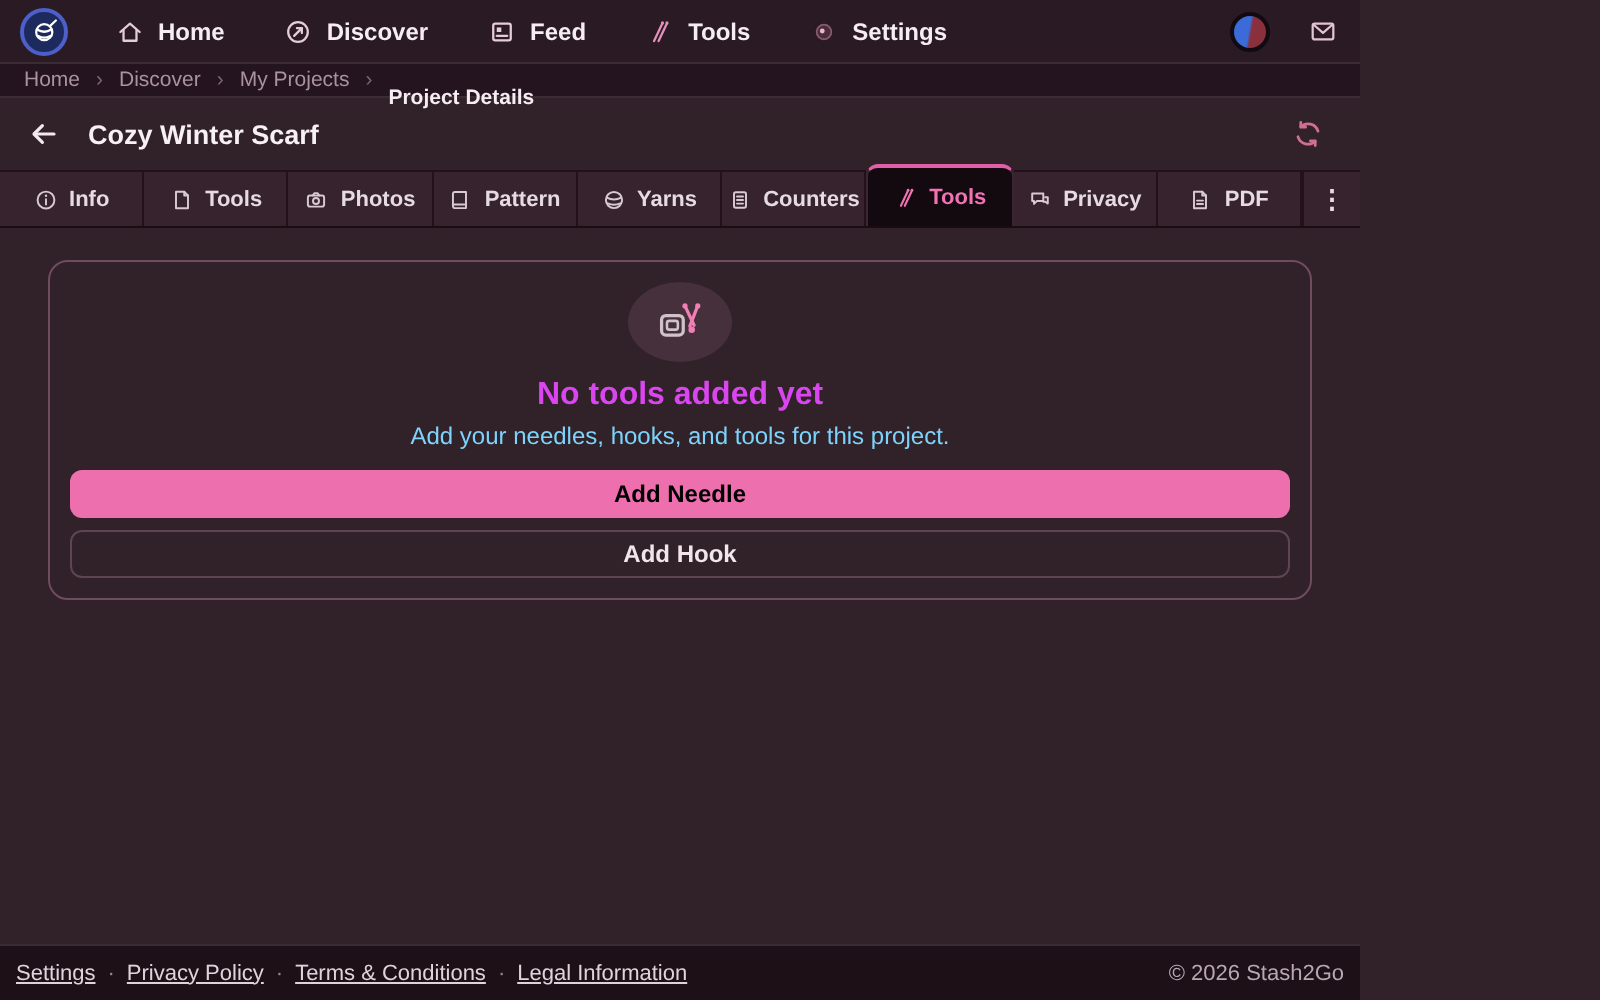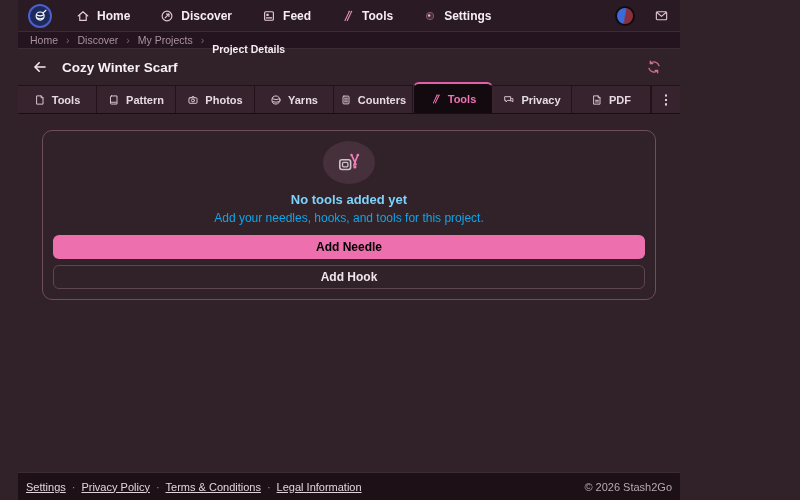--- a/index.html
+++ b/index.html
@@ -1,18 +1,18 @@
 <!DOCTYPE html>
 <html><head>
 <meta charset="utf-8">
 <style>
   * { margin:0; padding:0; box-sizing:border-box; }
   html,body { width:800px; height:500px; background:#302228; overflow:hidden;
     font-family:"Liberation Sans", sans-serif; color:#f2e9ee; }
-  .app { width:680px; height:500px; display:flex; flex-direction:column;padding-left:18px; }
+  .app { width:680px; height:500px; display:flex; flex-direction:column; }
 
   
   .topnav { height:31px; background:#2a1a24; display:flex; align-items:center;
     padding:0 10px; gap:18px; flex:0 0 auto; }
   .logo-btn { width:24px; height:24px; border-radius:50%; background:#1d2a5e;
     border:2px solid #4d5fc9; display:flex; align-items:center; justify-content:center; cursor:pointer; }
   .nav-item { display:flex; align-items:center; gap:7px; cursor:pointer; padding:4px 6px; }
   .nav-item span.lbl { font-size:12px; font-weight:700; color:#f5edf1; }
   .nav-spacer { flex:1; }
   .avatar { width:20px; height:20px; border-radius:50%; border:2px solid #120a12;
@@ -47,22 +47,22 @@
   .tab-overflow { flex:0 0 29px; display:flex; align-items:center; justify-content:center;
     font-size:13px; font-weight:700; color:#e8dce2; border-top:1px solid #241018;
     border-left:1px solid #241018; cursor:pointer; }
 
   
   .main { flex:1 1 auto; padding:16px 24px; }
   .card { width:100%; height:170px; border:1px solid #6f4c5e; border-radius:10px;
     display:flex; flex-direction:column; align-items:center; padding:10px; }
   .empty-badge { width:52px; height:52px; border-radius:50%; background:#46303c;
     display:flex; align-items:center; justify-content:center; }
-  .empty-title { margin-top:8px; font-size:13px; font-weight:700; color:#7dd3fc; }
-  .empty-sub { margin-top:4px; font-size:12px; color:#0ea5e9; }
+  .empty-title { margin-top:8px; font-size:16px; font-weight:700; color:#d946ef; }
+  .empty-sub { margin-top:4px; font-size:12px; color:#7dd3fc; }
   .btn-col { width:100%; margin-top:10px; display:flex; flex-direction:column; gap:6px; }
   .btn { width:100%; height:24px; border-radius:6px; font-size:12px; font-weight:700;
     display:flex; align-items:center; justify-content:center; cursor:pointer;
     font-family:"Liberation Sans", sans-serif; border:none; }
   .btn.primary { background:#ee6fad; color:#000000; }
   .btn.outline { background:transparent; border:1px solid #5f4454; color:#f0e6ec; }
 
   
   .footer { height:28px; background:#1d1017; border-top:1px solid #3c2b35;
     display:flex; align-items:center; justify-content:space-between; padding:0 8px;
@@ -165,40 +165,48 @@
         <path d="M13 6.6 A5.2 5.2 0 0 0 4.4 4.4"></path>
         <path d="M4.4 2.2 v2.4 h2.4"></path>
         <path d="M3 9.4 A5.2 5.2 0 0 0 11.6 11.6"></path>
         <path d="M11.6 13.8 v-2.4 h-2.4"></path>
       </svg>
     </div>
   </div>
 
   <div class="tabbar">
     <div class="tab">
+      <svg class="icon" width="12" height="12" viewBox="0 0 16 16" fill="none" stroke="#d9c9d1" stroke-width="1.3" stroke-linecap="round">
+        <circle cx="8" cy="8" r="5.6"></circle>
+          <path d="M8 7.5 V11"></path>
+          <circle cx="8" cy="5.2" r="0.8" fill="#d9c9d1" stroke="none"></circle>
+      </svg>
+      <span>Info</span>
+    </div>
+    <div class="tab">
       <svg class="icon" width="12" height="12" viewBox="0 0 16 16" fill="none" stroke="#d9c9d1" stroke-width="1.3" stroke-linecap="round" stroke-linejoin="round">
         <path d="M4 2.5 h5.5 L12 5 v8.5 H4 z"></path>
           <path d="M9.5 2.5 V5 H12"></path>
       </svg>
       <span>Tools</span>
-    </div>
-    <div class="tab">
-      <svg class="icon" width="12" height="12" viewBox="0 0 16 16" fill="none" stroke="#d9c9d1" stroke-width="1.3" stroke-linecap="round" stroke-linejoin="round">
-        <path d="M4.6 2.6 H12 v10.8 H4.6 A1.3 1.3 0 0 1 3.3 12.1 V3.9 A1.3 1.3 0 0 1 4.6 2.6 z"></path>
-        <path d="M3.3 11 H11"></path>
-      </svg>
-      <span>Pattern</span>
     </div>
     <div class="tab">
       <svg class="icon" width="12" height="12" viewBox="0 0 16 16" fill="none" stroke="#d9c9d1" stroke-width="1.3" stroke-linecap="round" stroke-linejoin="round">
         <rect x="2.6" y="5" width="10.8" height="7.4" rx="1.4"></rect>
         <path d="M5.8 5 L7 3.4 h2 L10.2 5"></path>
           <circle cx="8" cy="8.6" r="2"></circle>
       </svg>
       <span>Photos</span>
+    </div>
+    <div class="tab">
+      <svg class="icon" width="12" height="12" viewBox="0 0 16 16" fill="none" stroke="#d9c9d1" stroke-width="1.3" stroke-linecap="round" stroke-linejoin="round">
+        <path d="M4.6 2.6 H12 v10.8 H4.6 A1.3 1.3 0 0 1 3.3 12.1 V3.9 A1.3 1.3 0 0 1 4.6 2.6 z"></path>
+        <path d="M3.3 11 H11"></path>
+      </svg>
+      <span>Pattern</span>
     </div>
     <div class="tab">
       <svg class="icon" width="12" height="12" viewBox="0 0 16 16" fill="none" stroke="#d9c9d1" stroke-width="1.3" stroke-linecap="round">
         <circle cx="8" cy="8" r="5.4"></circle>
         <path d="M3.2 6.4 Q8 8.8 12.8 6.4"></path>
           <path d="M3.8 10.2 Q8 12 12.2 10.2"></path>
       </svg>
       <span>Yarns</span>
     </div>
     <div class="tab">

